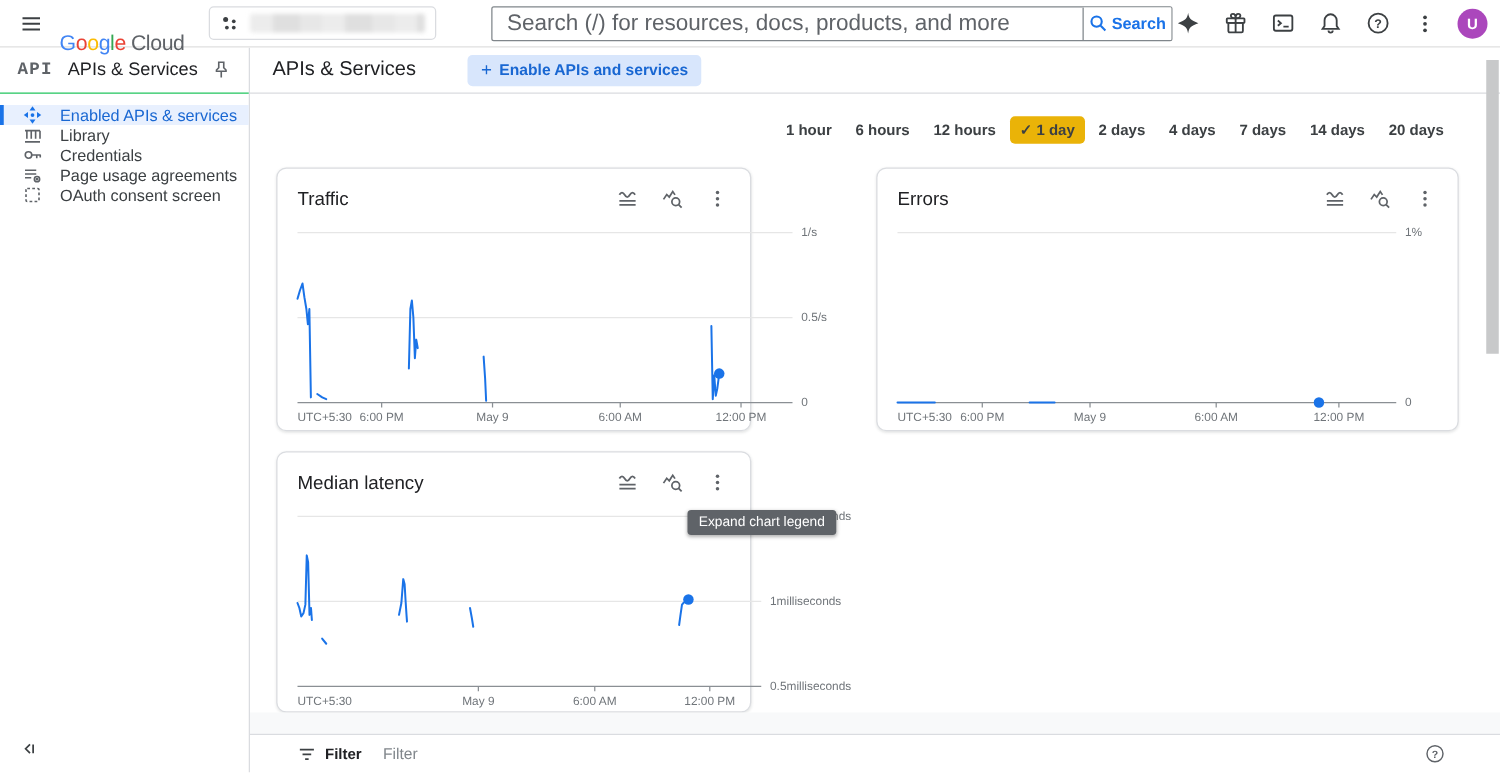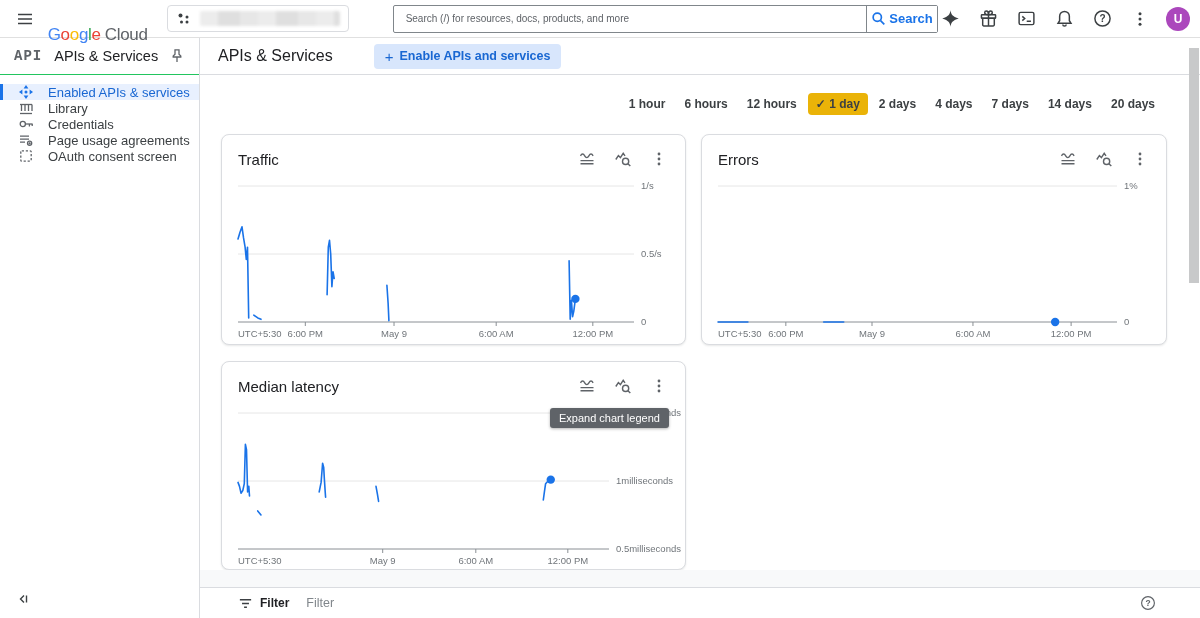--- a/index.html
+++ b/index.html
@@ -17,21 +17,21 @@
   .logo .lg { font-weight:500; }
   .lg.c-b { color:#4285F4; } .lg.c-r { color:#EA4335; } .lg.c-y { color:#FBBC05; } .lg.c-g { color:#34A853; }
   .logo .suffix { color:#5f6368; margin-left:4px; font-weight:400;margin-top:32px; }
   .project-selector { margin-left:19px; width:184px; height:27px; border:1px solid #dadce0; border-radius:4px;
     display:flex; align-items:center; padding:0 8px; cursor:pointer; background:#fff;}
   .blur-bar { flex:1; height:15px; margin-left:8px; border-radius:2px;
     background: repeating-linear-gradient(90deg,#ececec 0 18px,#dfdfdf 18px 40px,#e7e7e7 40px 58px); filter: blur(1.5px);}
   .search-box { margin-left:44px; width:552px; height:28px; border:1px solid #80868b; border-radius:2px;
     display:flex; align-items:stretch; background:#fff;}
   .search-input { flex:1; border:none; outline:none; background:transparent; padding:0 12px;
-    font-family:"Liberation Sans",sans-serif; font-size:10px; color:#202124;}
+    font-family:"Liberation Sans",sans-serif; font-size:18px; color:#202124;}
   .search-input::placeholder { color:#5f6368; }
   .search-btn { width:71px; border:none; border-left:1px solid #80868b; background:#fff; cursor:pointer;
     display:flex; align-items:center; justify-content:center; gap:3px; color:#1a73e8; font-size:13px; font-weight:700;
     font-family:"Liberation Sans",sans-serif;}
   .appbar-right { margin-left:auto; margin-right:10px; display:flex; align-items:center; gap:14px; }
   .appbar-right .icon-btn { width:24px; height:24px; color:#3c4043; }
   .avatar { width:24px; height:24px; border-radius:50%; background:#ab47bc; color:#fff; font-size:12px; font-weight:700;
     display:flex; align-items:center; justify-content:center; cursor:pointer; }
   
   .sidebar { position:absolute; top:38px; left:0; bottom:0; width:200px; border-right:1px solid #dadce0; background:#fff; z-index:5;}
@@ -51,21 +51,21 @@
   .page-title { font-size:16px; color:#202124; }
   .enable-btn { margin-left:41px; height:25px; padding:0 11px; border:none; border-radius:4px; background:#d8e6fc;
     color:#1967d2; font-size:12.5px; font-weight:700; font-family:"Liberation Sans",sans-serif;
     display:flex; align-items:center; gap:6px; cursor:pointer;}
   .enable-btn .plus { font-size:15px; font-weight:400; }
   .time-range { position:absolute; top:55px; right:37px; display:flex; align-items:center; gap:3px;
     font-size:12px; font-weight:700; color:#3c4043;}
   .tr-opt { padding:4px 8px; border-radius:4px; cursor:pointer; white-space:nowrap;}
   .tr-opt.sel { background:#eab308; }
   
-  .card { position:absolute; width:465px; height:211px; background:#fff; border:1px solid #dadce0; border-radius:8px;
+  .card { position:absolute; width:380px; height:211px; background:#fff; border:1px solid #dadce0; border-radius:8px;
     box-shadow:0 1px 2px rgba(60,64,67,.12);}
   .card.traffic { left:21px;  top:96px; }
   .card.errors  { left:501px; top:96px; width:466px; }
   .card.latency { left:21px;  top:323px; height:209px; }
   .card-header { display:flex; align-items:center; padding:14px 16px 0 16px; height:34px;}
   .card-title { font-size:15px; color:#202124; }
   .card-icons { margin-left:auto; display:flex; align-items:center; gap:16px; color:#5f6368;}
   .card-icons .icon-btn { width:20px; height:20px; color:#5f6368;}
   .chart-plot { margin-top:10px; }
   .chart-plot svg { display:block; margin-left:16px; overflow:visible; }

